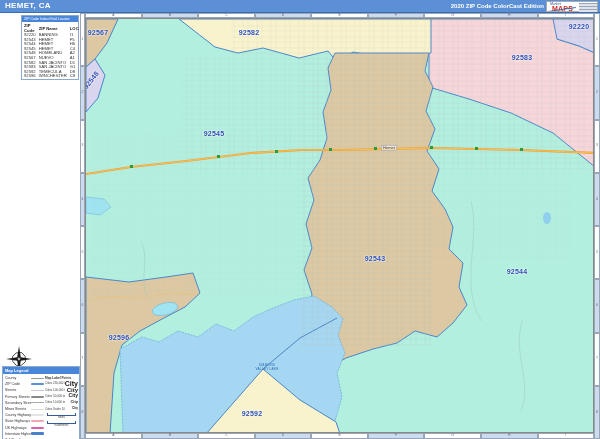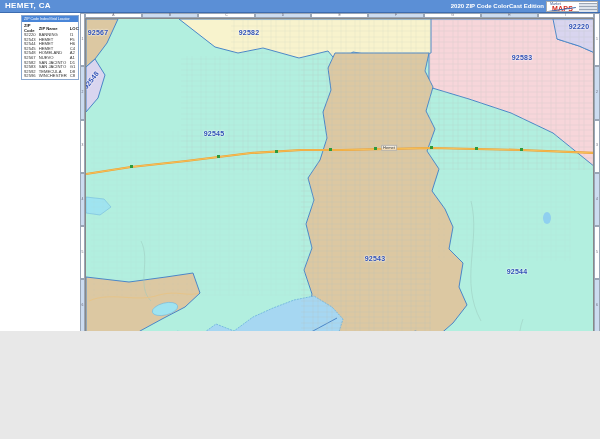--- a/index.html
+++ b/index.html
@@ -1,17 +1,17 @@
 <!DOCTYPE html>
 <html><head>
 <meta charset="utf-8">
 <style>
   html,body{margin:0;padding:0;background:#e8e8e8;}
   *{box-sizing:border-box;font-family:"Liberation Sans",sans-serif;}
-  #page{position:relative;width:600px;height:331px;background:#ffffff;overflow:hidden;}
+  #page{position:relative;width:600px;height:439px;background:#ffffff;overflow:hidden;}
 
   
   .title-bar{position:absolute;left:0;top:0;width:600px;height:13px;background:#5b8fd6;border-bottom:1px solid #3c6cb0;}
   .title-text{position:absolute;left:5px;top:1px;font-size:8px;font-weight:bold;color:#ffffff;letter-spacing:.3px;}
   .edition-text{position:absolute;right:56px;top:3px;font-size:6px;font-weight:bold;color:#ffffff;}
   .logo{position:absolute;right:2px;top:1px;width:52px;height:11px;background:#ffffff;border:0.5px solid #aaa;display:flex;}
   .logo-left{position:relative;width:32px;height:100%;overflow:hidden;}
   .logo-market{position:absolute;left:3px;top:0px;font-size:3.5px;font-style:italic;color:#33508a;}
   .logo-maps{position:absolute;left:5px;top:2.5px;font-size:7px;font-weight:bold;color:#d42a1e;letter-spacing:.2px;}
   .logo-swoosh{position:absolute;left:1px;top:7px;width:28px;height:2px;border-top:1px solid #3c6cb0;transform:rotate(-8deg);}

